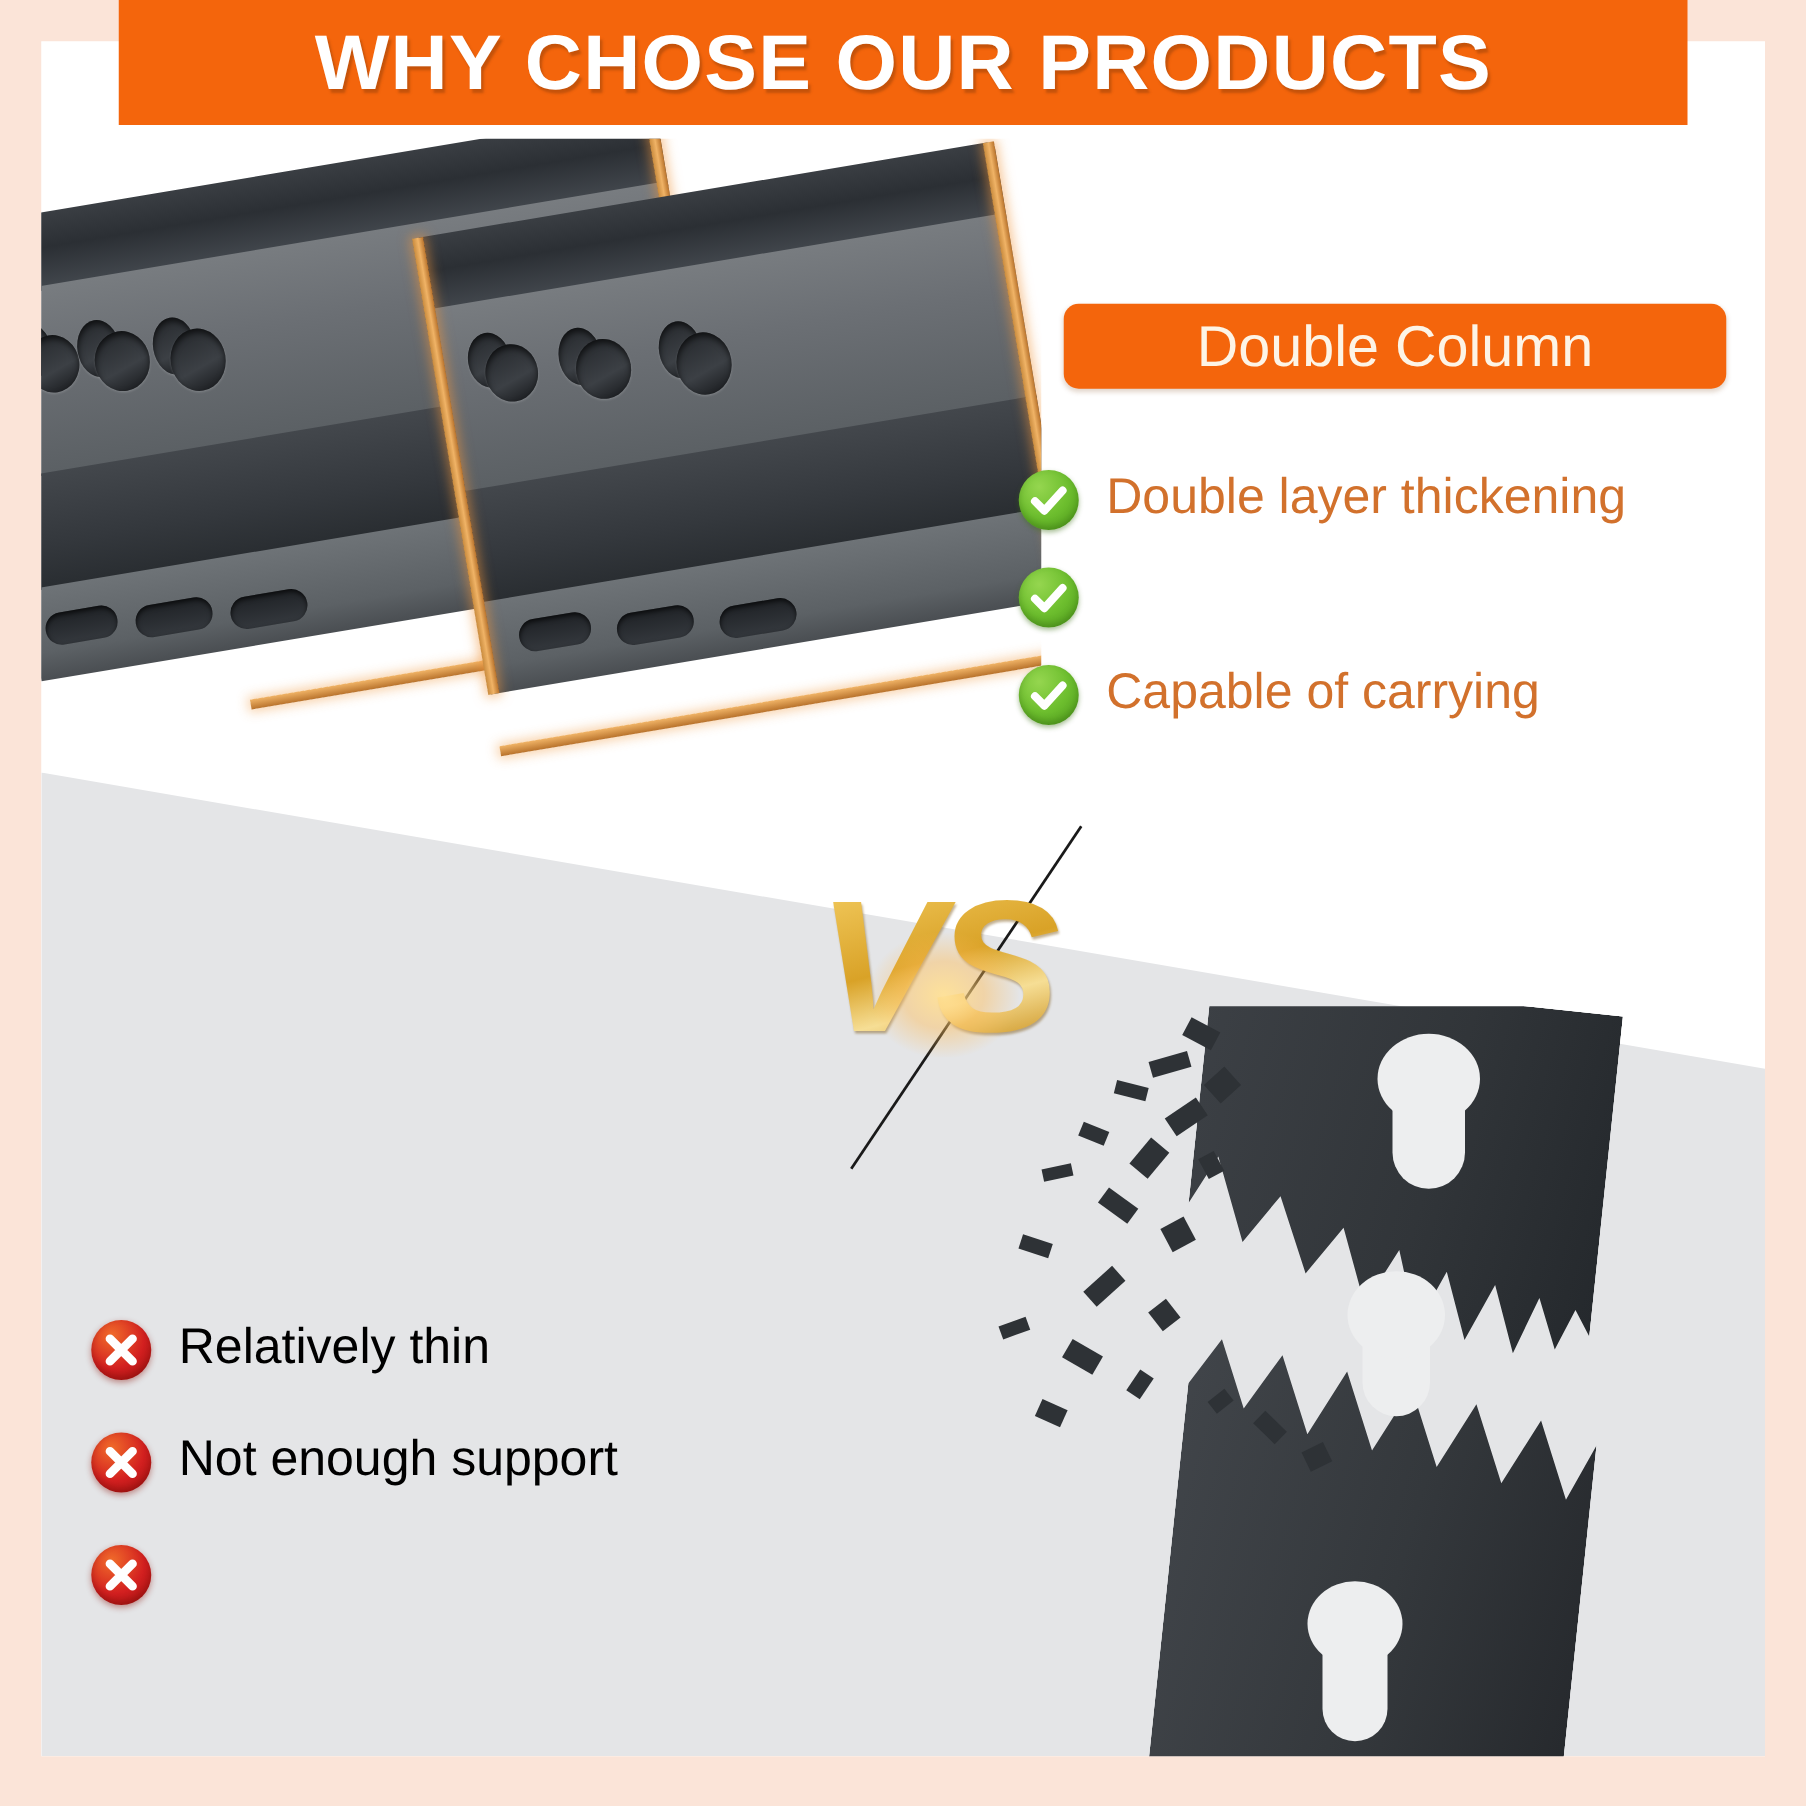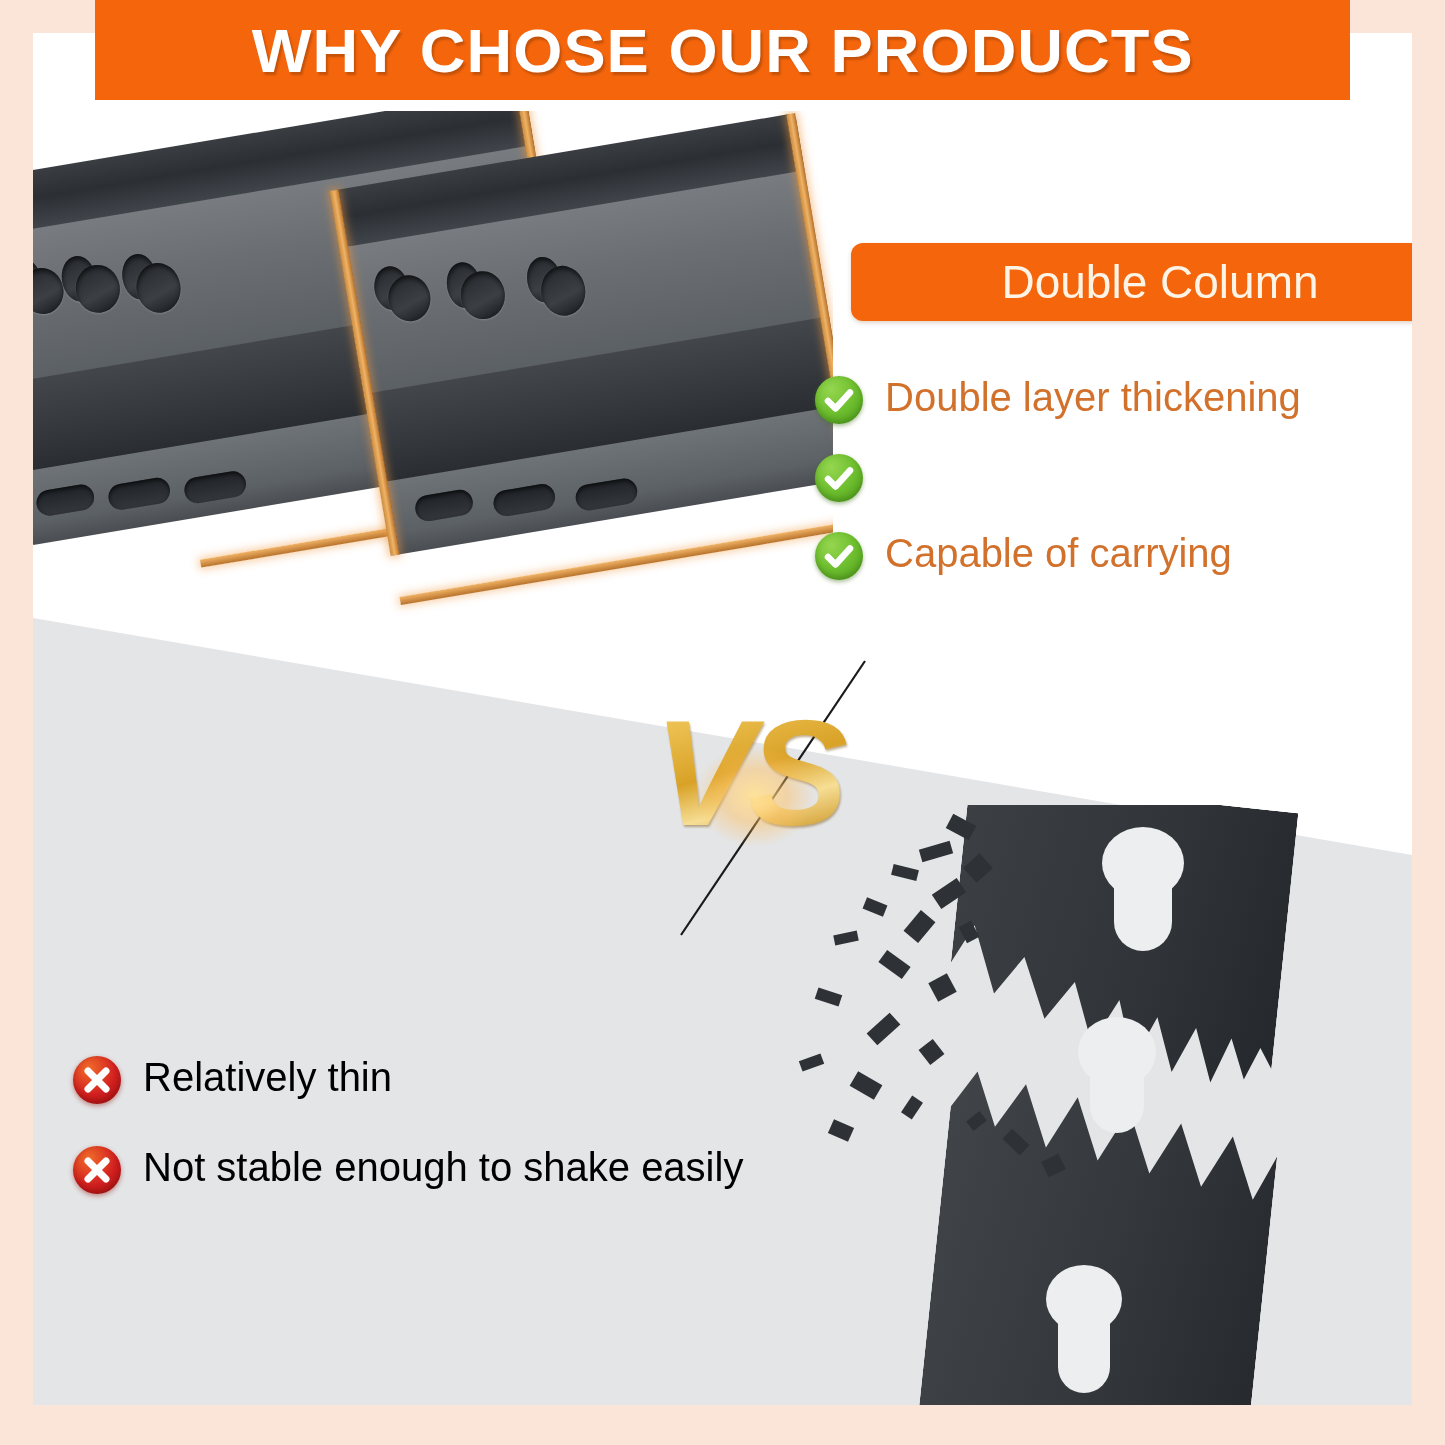--- a/index.html
+++ b/index.html
@@ -164,21 +164,21 @@
     box-shadow:0 2px 4px rgba(120,60,10,.22);
     z-index:20;
   }
   .pill span{
     color:#FDF4E6;
     font-size:46px;
     font-weight:normal;
     white-space:nowrap;
     font-family:"Liberation Sans", sans-serif;
   }
-  .pill-double{left:818px;top:210px;width:530px;height:78px;padding-left:44px;}
+  .pill-double{left:818px;top:210px;width:530px;height:68px;}
   .pill-single{left:78px;top:900px;width:525px;height:78px;}
 
   
   .list{position:absolute;z-index:20;margin-top:23px;}
   .list-pro{left:782px;top:318px;width:620px;}
   .list-con{left:40px;top:998px;width:800px;}
 
   .row{display:flex;align-items:flex-start;margin-bottom:28px;}
   .row-text{
     font-size:40px;line-height:46px;
@@ -341,28 +341,35 @@
 
       <div class="row">
         <span class="ic ic-x">
           <svg viewBox="0 0 48 48">
             <path d="M15 15 L33 33 M33 15 L15 33" stroke="#FFFFFF" stroke-width="7" stroke-linecap="round"></path>
           </svg>
         </span>
         <span class="row-text">Relatively thin</span>
       </div>
 
-
       <div class="row">
         <span class="ic ic-x">
           <svg viewBox="0 0 48 48">
             <path d="M15 15 L33 33 M33 15 L15 33" stroke="#FFFFFF" stroke-width="7" stroke-linecap="round"></path>
           </svg>
         </span>
-        <span class="row-text">Not stable enough to shake easily</span>
+        <span class="row-text">Not enough support</span>
+      </div>
+
+      <div class="row">
+        <span class="ic ic-x">
+          <svg viewBox="0 0 48 48">
+            <path d="M15 15 L33 33 M33 15 L15 33" stroke="#FFFFFF" stroke-width="7" stroke-linecap="round"></path>
+          </svg>
+        </span>
       </div>
     </div>
 
   </div>
 
   <div class="banner">
     <div class="banner-title">WHY CHOSE OUR PRODUCTS</div>
   </div>
 
 </div>

